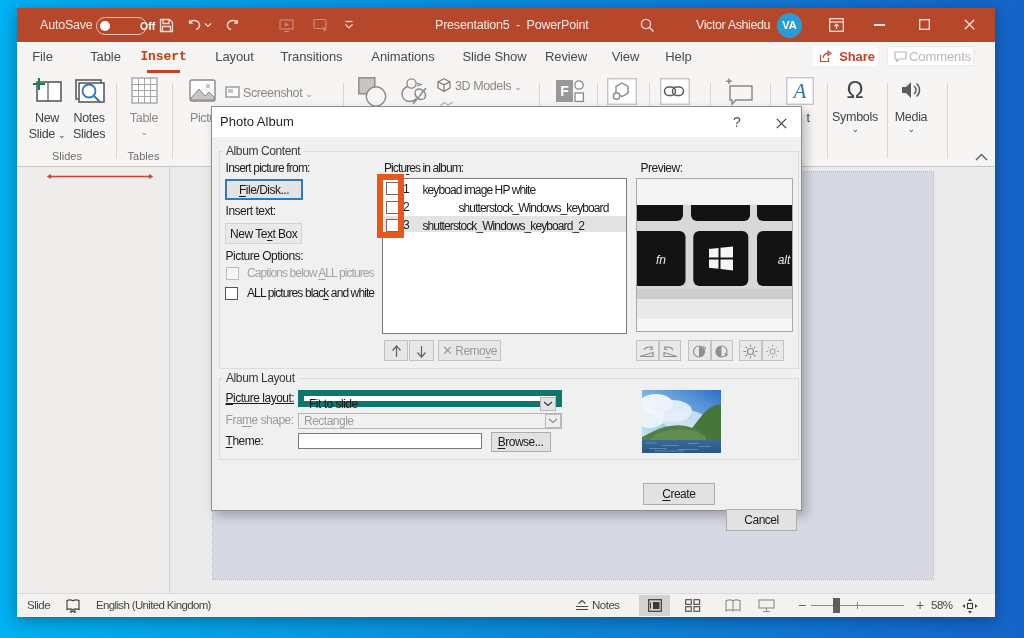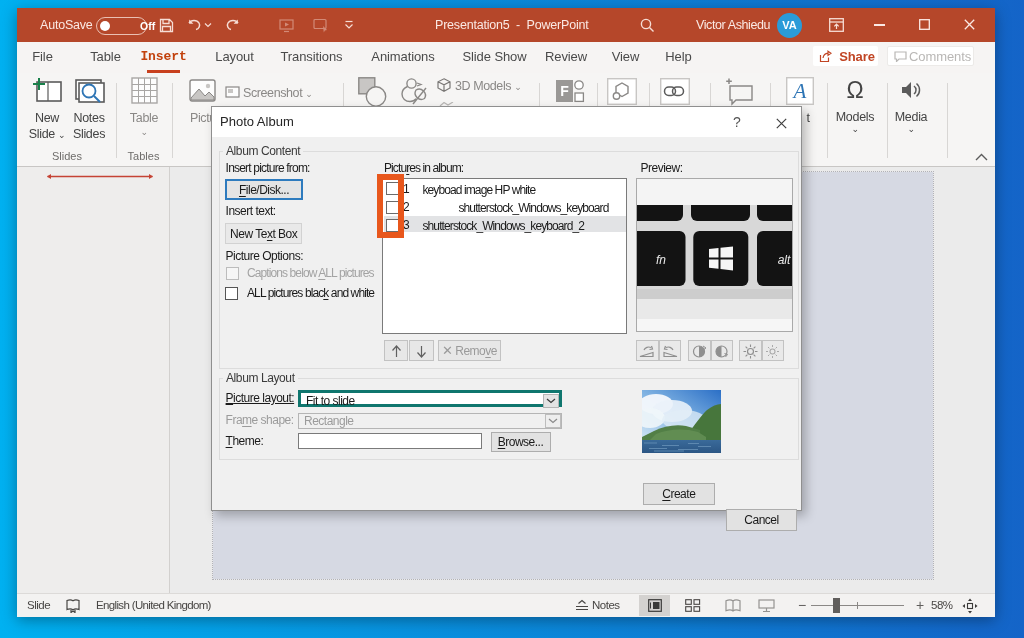--- a/index.html
+++ b/index.html
@@ -218,21 +218,21 @@
      <path d="M7 6 v-5.5 M4.2 3.2 h5.6" stroke="#8a8886" stroke-width="1.5" fill="none"></path>
    </svg>
 
    <svg class="abs" style="left:769px;top:4px" width="28" height="28" viewBox="0 0 28 28">
      <rect x="0.7" y="0.7" width="26.6" height="26.6" fill="#fff" stroke="#c8c6c4" stroke-width="1.4"></rect>
      <text x="14" y="21" font-size="21" font-style="italic" fill="#2e75b5" text-anchor="middle" font-family="Liberation Serif">A</text>
    </svg>
    <div class="btxt" style="left:786px;top:38px;width:10px;">t</div>
 
    <div class="btxt" style="left:808px;top:4px;width:60px;font-size:23px;color:#444;">Ω</div>
-   <div class="btxt" style="left:808px;top:37px;width:60px;">Models</div>
+   <div class="btxt" style="left:808px;top:37px;width:60px;">Symbols</div>
    <div class="btxt" style="left:808px;top:51px;width:60px;font-size:9px;">⌄</div>
 
    <svg class="abs" style="left:884px;top:7px" width="22" height="20" viewBox="0 0 22 20">
      <path d="M1 7 h4 l5-5 v16 l-5-5 h-4 z" fill="#5b5b5b"></path>
      <path d="M13 6 a5 5 0 0 1 0 8 M15.5 3.5 a8.5 8.5 0 0 1 0 13" fill="none" stroke="#5b5b5b" stroke-width="1.5"></path>
    </svg>
    <div class="btxt" style="left:864px;top:37px;width:60px;">Media</div>
    <div class="btxt" style="left:864px;top:51px;width:60px;font-size:9px;">⌄</div>
    <svg class="abs" style="left:958px;top:80px" width="13" height="8" viewBox="0 0 13 8">
           <path d="M1 7 l5.5-5.5 L12 7" fill="none" stroke="#5b5b5b" stroke-width="1.4"></path>
@@ -363,21 +363,21 @@
           <circle cx="7.5" cy="7.5" r="3" fill="none" stroke="#8f8f8f" stroke-width="1.2"></circle>
           <path d="M7.5 0.5 v2.5 M7.5 12 v2.5 M0.5 7.5 h2.5 M12 7.5 h2.5 M2.6 2.6 l1.8 1.8 M10.6 10.6 l1.8 1.8 M12.4 2.6 l-1.8 1.8 M4.4 10.6 l-1.8 1.8" stroke="#8f8f8f" stroke-width="1.1"></path>
         </svg></div>
   <div class="btn tb" style="left:549.5px;top:233px;"><svg width="15" height="15" viewBox="0 0 15 15" style="margin-top:3px">
           <circle cx="7.5" cy="7.5" r="2.5" fill="none" stroke="#a9a9a9" stroke-width="1.1"></circle>
           <path d="M7.5 1 v2 M7.5 12 v2 M1 7.5 h2 M12 7.5 h2 M3 3 l1.4 1.4 M10.6 10.6 l1.4 1.4 M12 3 l-1.4 1.4 M4.4 10.6 l-1.4 1.4" stroke="#a9a9a9" stroke-width="1"></path>
         </svg></div>
   <div class="grp" style="left:6.5px;top:270.5px;width:578px;height:80.5px;"></div>
   <div class="grplab" style="left:11px;top:263.5px;">Album Layout</div>
   <div class="d" style="left:13.6px;top:284px;text-decoration:underline;"><u>P</u>icture layout:</div>
-  <div style="position:absolute;left:86px;top:283.3px;width:264px;height:17px;background:#fff;border:3px solid #0f766e;box-sizing:border-box;">
+  <div style="position:absolute;left:86px;top:283.3px;width:264px;height:17px;background:#fff;border:6px solid #0f766e;box-sizing:border-box;">
     <div class="d" style="left:5px;top:0.5px;">Fit to slide</div>
     <div style="position:absolute;right:0.5px;top:0.5px;width:16px;height:14px;background:#e3e3e3;border:1px solid #b5b5b5;box-sizing:border-box;">
           <svg width="10" height="6" viewBox="0 0 10 6" style="display:block;margin:3.5px auto 0;">
             <path d="M1 1 l4 3.5 L9 1" fill="none" stroke="#3b3b3b" stroke-width="1.2"></path>
           </svg>
         </div>
   </div>
   <div class="dg" style="left:13.6px;top:306px;">Fra<u>m</u>e shape:</div>
   <div style="position:absolute;left:86px;top:305.7px;width:264px;height:16.5px;background:#f0f0f0;border:1px solid #b5b5b5;box-sizing:border-box;">
     <div class="dg" style="left:5px;top:0.5px;">Rectangle</div>

